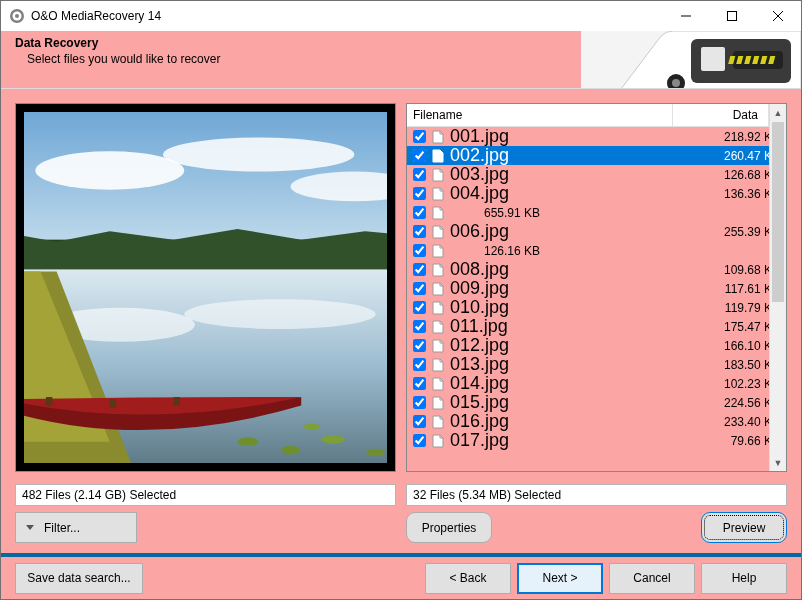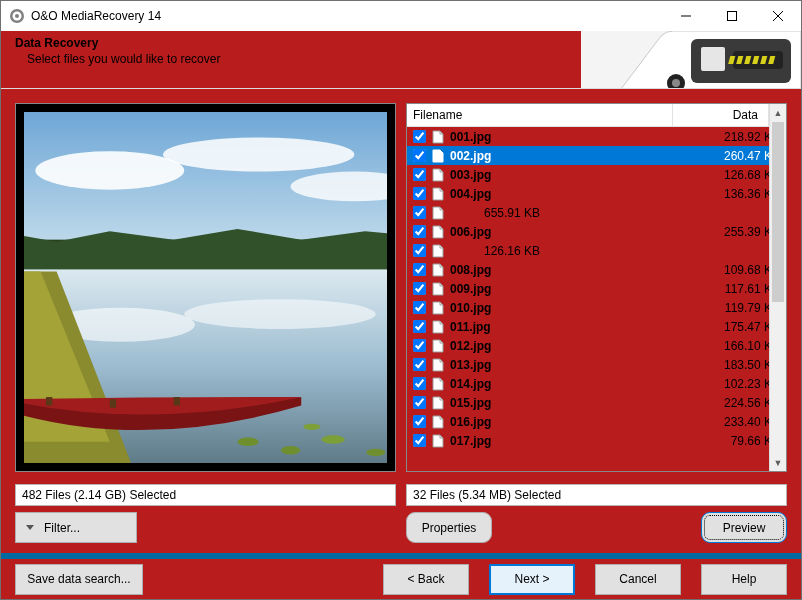--- a/index.html
+++ b/index.html
@@ -1,17 +1,17 @@
 <!DOCTYPE html>
 <html><head>
 <meta charset="utf-8">
 <style>
   * { box-sizing: border-box; }
   html, body { margin:0; padding:0; font-family: "Segoe UI", Tahoma, sans-serif; font-size:12px; color:#000; background:#fff; }
-  .window { width:802px; height:600px; border:1px solid #707070; background:#b91c1c; position:relative; display:flex; flex-direction:column; }
+  .window { width:802px; height:600px; border:1px solid #707070; background:#fca5a5; position:relative; display:flex; flex-direction:column; }
   .titlebar { height:30px; display:flex; align-items:center; padding-left:8px; background:#fff; }
   .titlebar .app-icon { width:16px; height:16px; margin-right:6px; }
   .titlebar .title { flex:1; font-size:12px; }
   .win-controls { display:flex; height:100%; }
   .win-controls .ctrl { width:46px; display:flex; align-items:center; justify-content:center; }
   .header-area { position:relative; height:58px; border-bottom:1px solid #dcdcdc; overflow:hidden; }
   .header-text { position:absolute; top:5px; left:14px; }
   .header-text .h1 { font-weight:bold; font-size:12px; margin-bottom:2px; }
   .header-text .h2 { font-size:12px; margin-left:12px; }
   .header-graphic { position:absolute; right:0; top:0; width:220px; height:58px; }
@@ -28,28 +28,28 @@
   .btn.focus { border:2px solid #0078d7; background:#e5f1fb; }
   .filelist-frame { flex:1; border:1px solid #888; display:flex; flex-direction:column; position:relative; }
   .filelist-header { display:flex; height:23px; border-bottom:1px solid #e1e1e1; font-size:12px; align-items:center; background:#fff; }
   .col-name { flex:1; padding-left:6px; border-right:1px solid #e1e1e1; height:100%; display:flex; align-items:center; }
   .col-size { width:96px; text-align:right; padding-right:10px; border-right:1px solid #e1e1e1; height:100%; display:flex; align-items:center; justify-content:flex-end; }
   .filelist-body { flex:1; overflow:hidden; position:relative; }
   .row { display:flex; align-items:center; height:19px; padding-left:4px; }
   .row.selected { background:#0078d7; color:#fff; }
   .row input[type=checkbox] { margin:0 4px 0 2px; width:13px; height:13px; }
   .file-icon { width:16px; height:16px; margin-right:4px; display:flex; align-items:center; justify-content:center; }
-  .row .fname { flex:1; font-size:12px; white-space:nowrap;font-weight:bold; }
+  .row .fname { flex:1; font-size:18px; white-space:nowrap; }
   .row .fsize { width:96px; text-align:right; padding-right:6px; font-size:12px; }
   .vscroll { position:absolute; right:0; top:0; bottom:0; width:17px; background:#f0f0f0; border-left:1px solid #dcdcdc; }
   .vscroll .thumb { position:absolute; left:2px; right:2px; top:18px; height:180px; background:#cdcdcd; }
   .vscroll .arrow { position:absolute; left:0; right:0; height:17px; display:flex; align-items:center; justify-content:center; color:#606060; font-size:9px;}
   .vscroll .arrow.up { top:0; }
   .vscroll .arrow.down { bottom:0; }
-  .footer { border-top:6px solid #0369a1; height:46px; display:flex; align-items:center; padding:0 14px; gap:20px; }
+  .footer { border-top:4px solid #0369a1; height:46px; display:flex; align-items:center; padding:0 14px; gap:6px; }
   .footer .spacer { flex:1; }
   .footer .btn { width:86px; }
   .footer .save-btn { width:128px; justify-content:center; }
   .dropdown-caret { width:0; height:0; border-left:4px solid transparent; border-right:4px solid transparent; border-top:5px solid #555; }
 </style>
 </head>
 <body>
 
 <div class="window">
 

